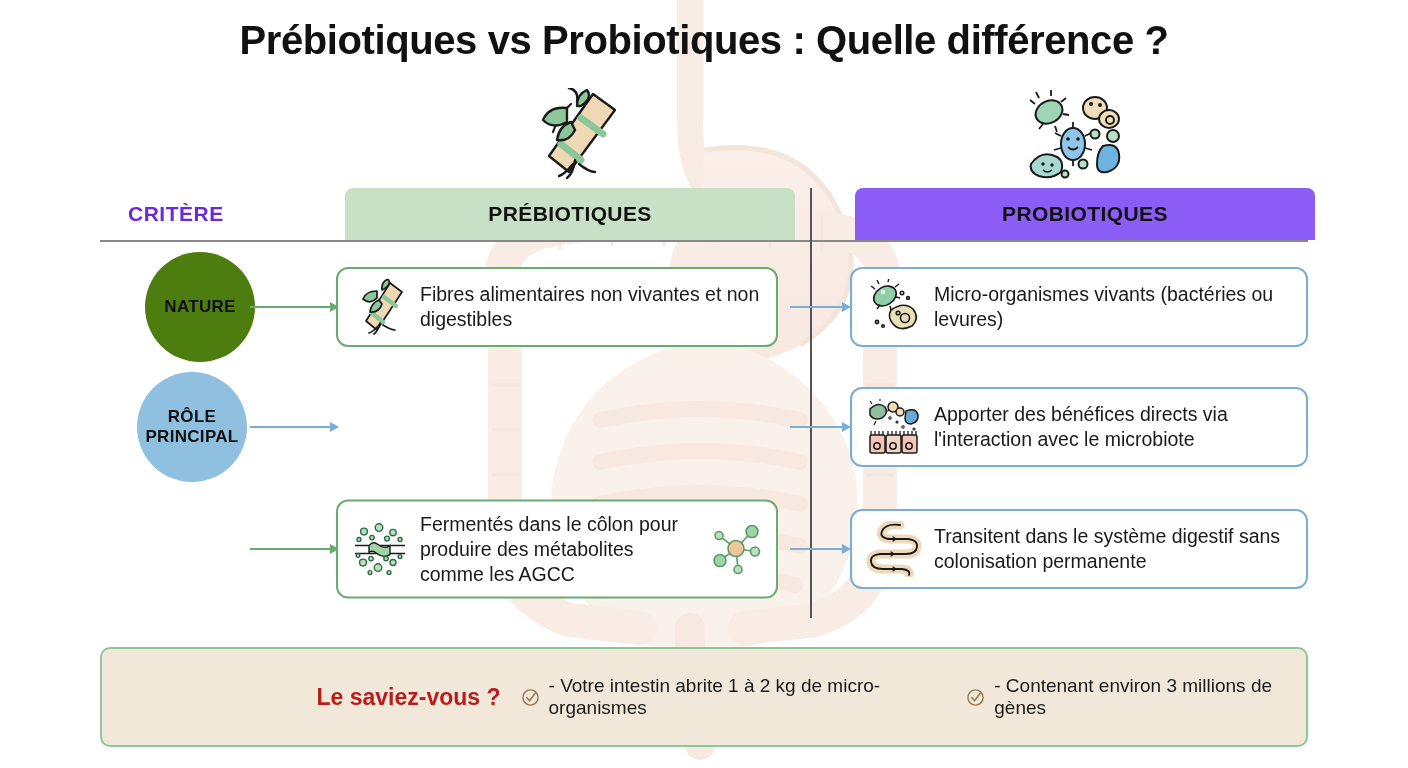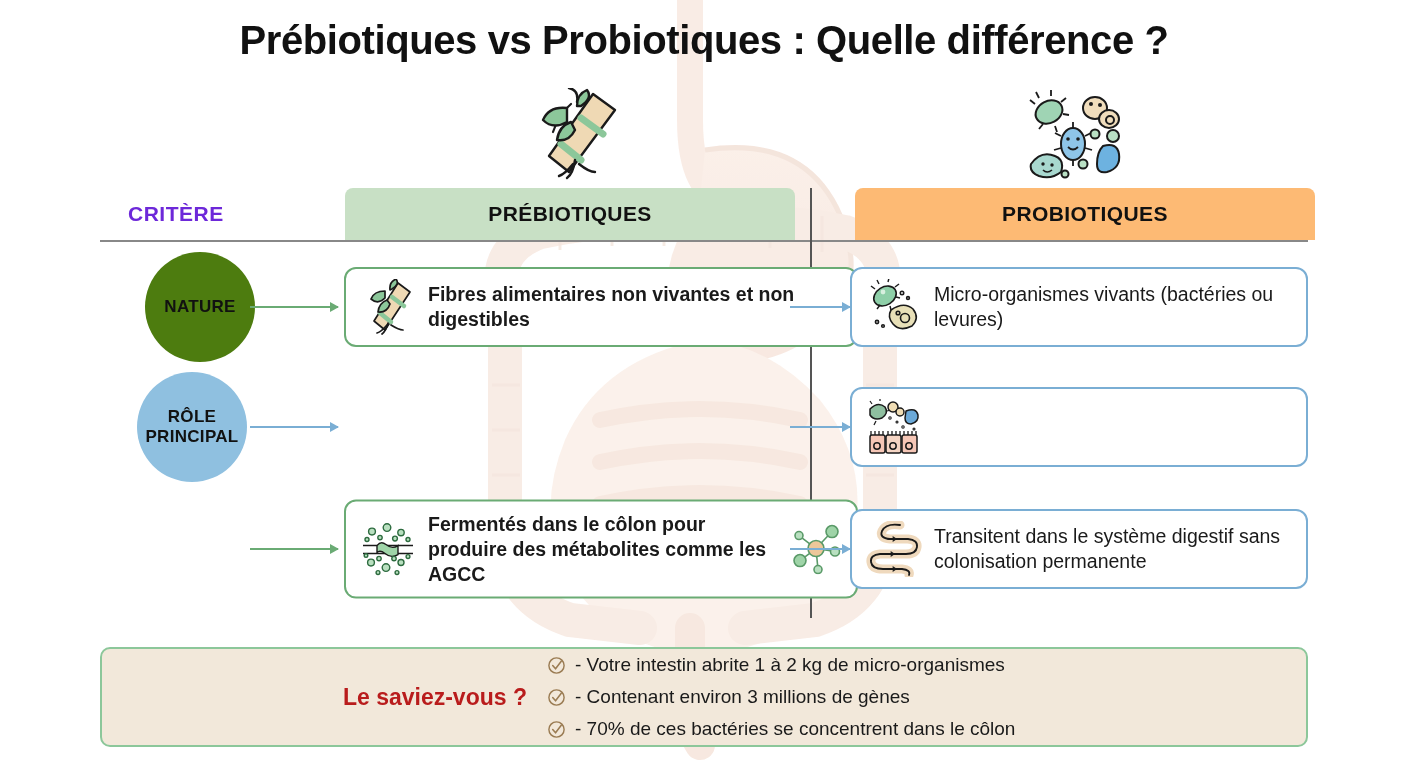--- a/index.html
+++ b/index.html
@@ -68,21 +68,21 @@
     position: absolute;
     left: 0; right: 0;
     top: 14px;
     text-align: center;
     font-size: 21px;
     font-weight: bold;
     color: #111111;
     letter-spacing: 0.4px;
   }
   .header-band.prebio { left: 337px; width: 450px; background: #c8e0c5; }
-  .header-band.probio { left: 847px; width: 460px; background: #fdba74; padding-left: 8px; }
+  .header-band.probio { left: 847px; width: 460px; background: #8b5cf6; padding-left: 8px; }
 
   .header-criterion {
     position: absolute;
     left: 128px;
     top: 202px;
     width: 200px;
     font-size: 21px;
     font-weight: bold;
     color: #6d28d9;
     letter-spacing: 0.5px;
@@ -171,21 +171,21 @@
     position: absolute;
     top: 50%;
     transform: translateY(-50%);
     background: #ffffff;
     border-radius: 12px;
     display: flex;
     align-items: center;
     padding: 10px 14px;
     gap: 12px;
   }
-  .card.left  { left: 344px; width: 514px; font-weight: bold; }
+  .card.left  { left: 336px; width: 442px; }
   .card.right { left: 850px; width: 458px; }
   .card.green { border: 2px solid #6aab74; }
   .card.blue  { border: 2px solid #7aaed4; }
 
   .card-icon {
     flex: 0 0 auto;
     width: 56px;
     height: 56px;
   }
   .card-text {
@@ -218,23 +218,23 @@
     width: 445px;
     text-align: right;
     padding-right: 20px;
     font-size: 23px;
     font-weight: bold;
     color: #b91c1c;
   }
   .factbox-list {
     flex: 1 1 auto;
     display: flex;
-    flex-direction: column;
+    flex-direction: row;
     justify-content: center;
-    gap: 10px;
+    gap: 17px;
   }
   .fact-item {
     display: flex;
     align-items: center;
     gap: 9px;
     font-size: 19px;
     color: #1a1a1a;
   }
   .fact-check {
     flex: 0 0 auto;
@@ -466,20 +466,21 @@
               <path d="M26 36 l0 -4"></path>
               <path d="M30 36 l0 -4"></path>
               <path d="M34 36 l0 -4"></path>
               <path d="M38 36 l0 -4"></path>
               <path d="M42 36 l0 -4"></path>
               <path d="M46 36 l0 -4"></path>
               <path d="M50 36 l0 -4"></path>
             </g>
         </g>
       </svg>
+      <div class="card-text">Apporter des bénéfices directs via l'interaction avec le microbiote</div>
     </div>
   </div>
 
   <div class="row r2">
     <div class="arrow arrow-a green"></div>
     <div class="arrow arrow-b blue"></div>
 
     <div class="card left green">
       <svg class="card-icon" viewBox="0 0 56 56" xmlns="http://www.w3.org/2000/svg">
         <g stroke="#2d6b3f" stroke-width="1.4">
@@ -547,23 +548,16 @@
         </svg>
         <span>- Votre intestin abrite 1 à 2 kg de micro-organismes</span>
       </div>
       <div class="fact-item">
         <svg class="fact-check" viewBox="0 0 20 20" xmlns="http://www.w3.org/2000/svg">
           <circle cx="10" cy="10" r="8" fill="none" stroke="currentColor" stroke-width="1.5"></circle>
           <path d="M6 10 L9 13.5 L15 5.5" fill="none" stroke="currentColor" stroke-width="1.6" stroke-linecap="round" stroke-linejoin="round"></path>
         </svg>
         <span>- Contenant environ 3 millions de gènes</span>
       </div>
-      <div class="fact-item">
-        <svg class="fact-check" viewBox="0 0 20 20" xmlns="http://www.w3.org/2000/svg">
-          <circle cx="10" cy="10" r="8" fill="none" stroke="currentColor" stroke-width="1.5"></circle>
-          <path d="M6 10 L9 13.5 L15 5.5" fill="none" stroke="currentColor" stroke-width="1.6" stroke-linecap="round" stroke-linejoin="round"></path>
-        </svg>
-        <span>- 70% de ces bactéries se concentrent dans le côlon</span>
-      </div>
     </div>
   </div>
 
 </div>
 
 </body></html>

